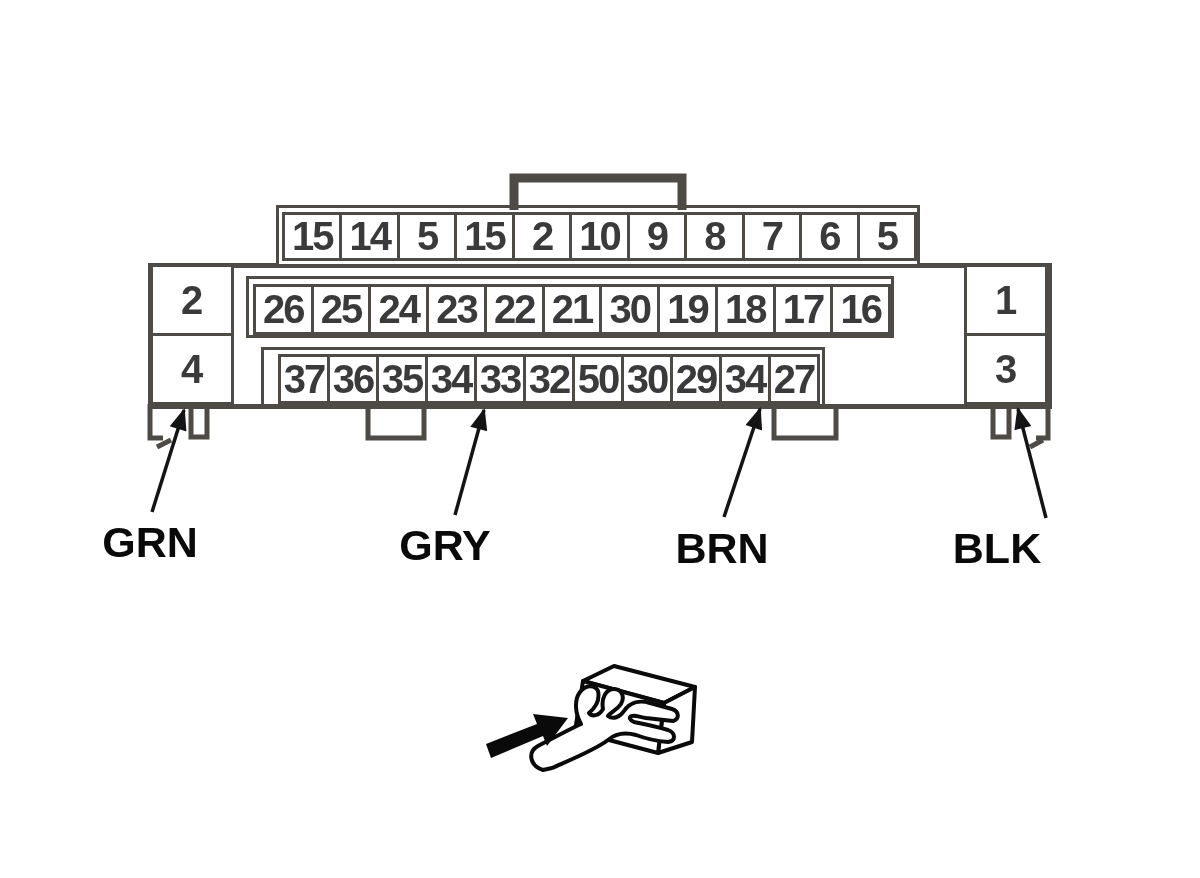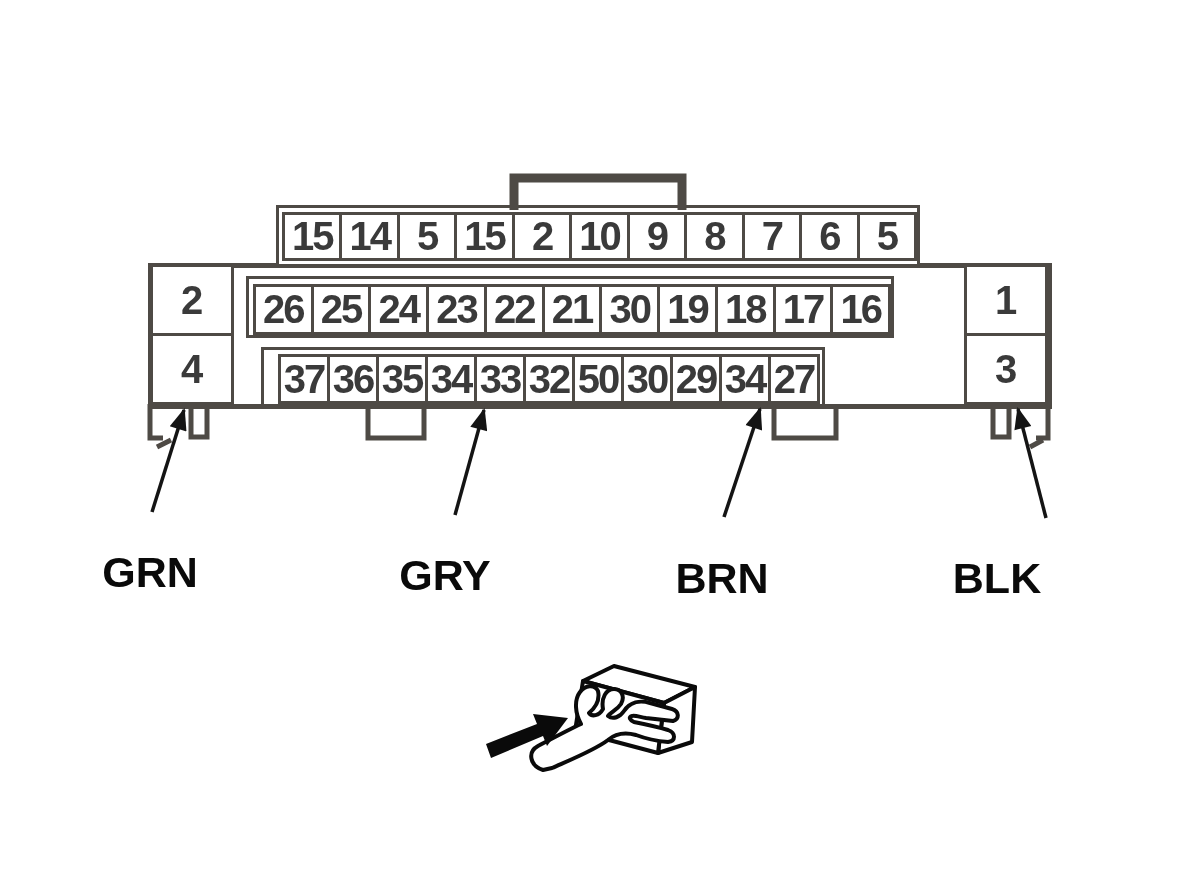--- a/index.html
+++ b/index.html
@@ -44,21 +44,21 @@
     font-size:40px;font-weight:bold;color:var(--digit);
   }
   .p2{left:150px;top:264px;}
   .p4{left:150px;top:333px;}
   .p1{left:964px;top:264px;}
   .p3{left:964px;top:333px;}
 
   
   .wire-label{
     position:absolute;transform:translateX(-50%);
-    font-size:43px;font-weight:bold;color:#0a0a0a;white-space:nowrap;margin-top:30px;
+    font-size:43px;font-weight:bold;color:#0a0a0a;white-space:nowrap;
   }
   .grn{left:150px;top:518px;}
   .gry{left:445px;top:521px;}
   .brn{left:722px;top:524px;}
   .blk{left:997px;top:524px;}
 
   
   .overlay{position:absolute;left:0;top:0;width:1200px;height:878px;pointer-events:none;}
   .ln{fill:none;stroke:var(--line);}
   .latch{stroke-width:9px;}

